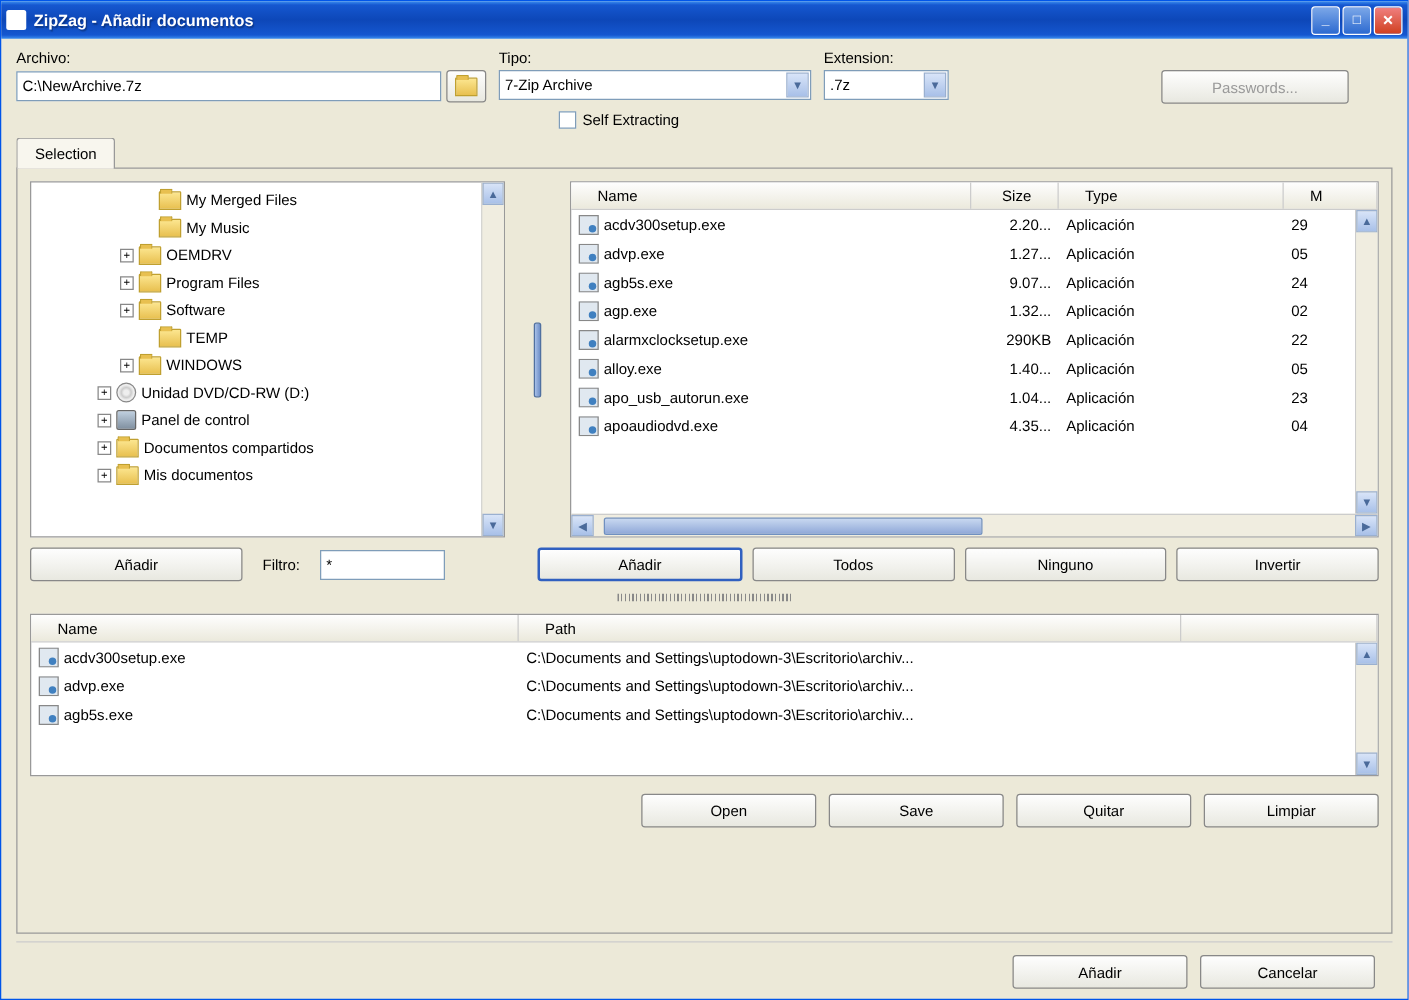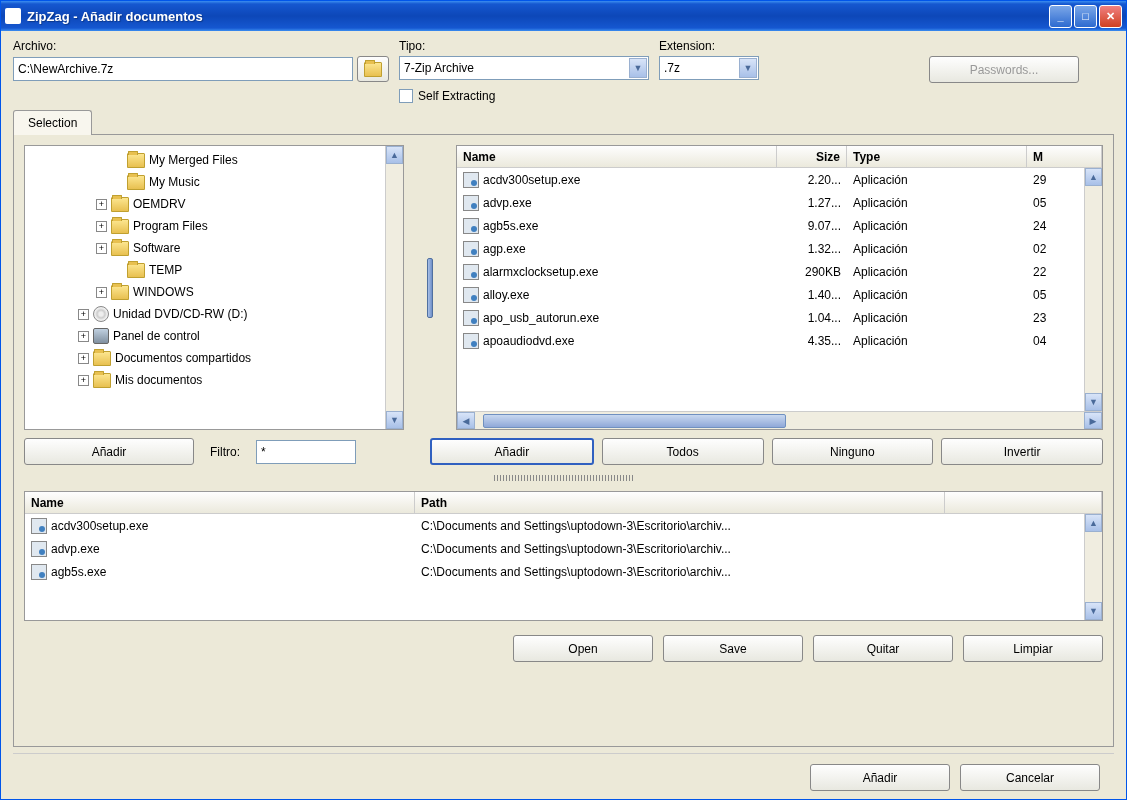--- a/index.html
+++ b/index.html
@@ -20,21 +20,21 @@
 .toprow { display: flex; gap: 10px; align-items: flex-start; }
 .field-group { display: flex; flex-direction: column; gap: 3px; }
 .field-label { color: #000; }
 .field-row { display: flex; gap: 4px; align-items: center; }
 input[type=text] { background: white; border: 1px solid #7f9db9; padding: 3px 4px; height: 24px; }
 .combo { background: white; border: 1px solid #7f9db9; height: 24px; display: flex; align-items: center; padding: 0 4px; position: relative; }
 .combo-arrow { position: absolute; right: 1px; top: 1px; width: 18px; height: 20px; background: linear-gradient(to bottom, #d8e4f8, #a8c0e8); border: 1px solid #9ab0d0; display: flex; align-items: center; justify-content: center; font-size: 9px; color: #4a6a9a; }
 .btn { background: linear-gradient(to bottom, #fefefe, #e8e8e0); border: 1px solid #888; border-radius: 3px; height: 27px; padding: 0 8px; cursor: pointer; display: flex; align-items: center; justify-content: center; }
 .btn.disabled { color: #999; cursor: default; }
 .folder-btn { width: 32px; height: 26px; background: linear-gradient(to bottom, #fefefe, #e8e8e0); border: 1px solid #888; border-radius: 3px; display: flex; align-items: center; justify-content: center; cursor: pointer; }
-.checkbox-row { display: flex; align-items: flex-end; gap: 5px; margin-top: 6px; }
+.checkbox-row { display: flex; align-items: flex-end; gap: 5px; margin-top: 6px; margin-left: 48px; }
 .checkbox { width: 14px; height: 14px; border: 1px solid #7f9db9; background: white; }
 
 .tab-container { flex: 1; display: flex; flex-direction: column; }
 .tab-header { display: flex; }
 .tab { background: #f8f6ee; border: 1px solid #999; border-bottom: none; padding: 5px 14px; border-radius: 3px 3px 0 0; position: relative; top: 1px; z-index: 2; }
 .tab-body { flex: 1; border: 1px solid #999; background: #ece9d8; padding: 10px; display: flex; flex-direction: column; gap: 8px; }
 
 .panes { display: flex; gap: 22px; height: 285px; }
 .tree-pane { width: 380px; border: 1px solid #999; background: white; display: flex; flex-direction: column; }
 .tree-content { flex: 1; overflow: hidden; padding: 3px; position: relative; }
@@ -47,21 +47,21 @@
 .folder-icon { width: 18px; height: 15px; background: linear-gradient(to bottom, #fce690, #e8c050); border-radius: 1px 1px 0 0; border: 1px solid #c0a030; position: relative; }
 .folder-icon::before { content: ''; position: absolute; top: -3px; left: 0; width: 8px; height: 3px; background: #e8c050; border: 1px solid #c0a030; border-bottom: none; border-radius: 1px 1px 0 0; }
 .cd-icon { width: 16px; height: 16px; border-radius: 50%; background: radial-gradient(circle, #eee 20%, #ccc 40%, #eee 60%); border: 1px solid #888; }
 .panel-icon { width: 16px; height: 16px; background: linear-gradient(to bottom, #c0d0e0, #8090a0); border: 1px solid #666; border-radius: 2px; }
 
 .splitter-v { width: 8px; display: flex; align-items: center; justify-content: center; }
 .splitter-handle { width: 6px; height: 60px; background: linear-gradient(to right, #a8c0e8, #7090c8); border: 1px solid #5070a0; border-radius: 2px; cursor: col-resize; }
 
 .file-pane { flex: 1; border: 1px solid #999; background: white; display: flex; flex-direction: column; position: relative; }
 .list-header { display: flex; background: linear-gradient(to bottom, #fefefe, #ebe9dc); border-bottom: 1px solid #ccc; height: 22px; }
-.col-h { border-right: 1px solid #ccc; padding: 3px 6px; display: flex; align-items: center; cursor: pointer; font-weight: bold; }
+.col-h { border-right: 1px solid #ccc; padding: 3px 21px; display: flex; align-items: center; cursor: pointer; }
 .list-body { flex: 1; overflow: hidden; position: relative; }
 .file-row { display: flex; align-items: center; height: 23px; }
 .file-cell { padding: 0 6px; white-space: nowrap; overflow: hidden; display: flex; align-items: center; gap: 4px; }
 .exe-icon { width: 16px; height: 16px; background: #e0e8f0; border: 1px solid #888; position: relative; display: inline-block; }
 .exe-icon::after { content: ''; position: absolute; bottom: 1px; right: 1px; width: 6px; height: 6px; background: #4080c0; border-radius: 50%; }
 .hscroll { height: 18px; background: #f0ede0; border-top: 1px solid #ccc; display: flex; }
 .hscroll-track { flex: 1; display: flex; align-items: center; padding: 0 2px; }
 .hscroll-thumb { width: 50%; height: 14px; background: linear-gradient(to bottom, #c8d8f0, #90a8d8); border: 1px solid #7090c0; border-radius: 2px; margin-left: 6px; }
 
 .btn-row { display: flex; gap: 8px; align-items: center; }

